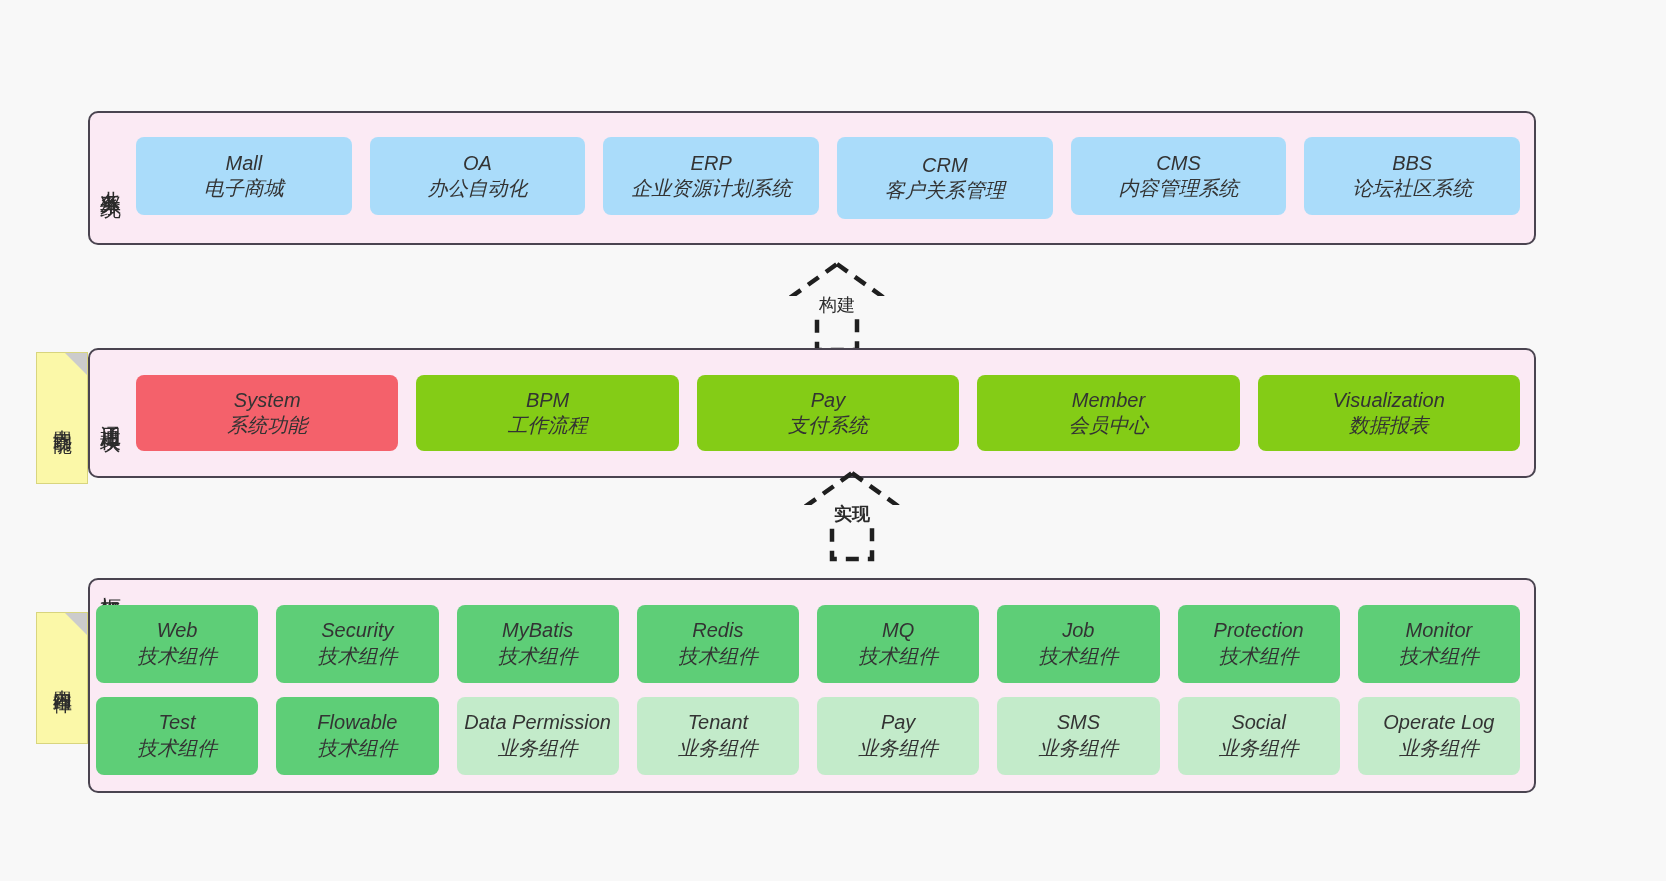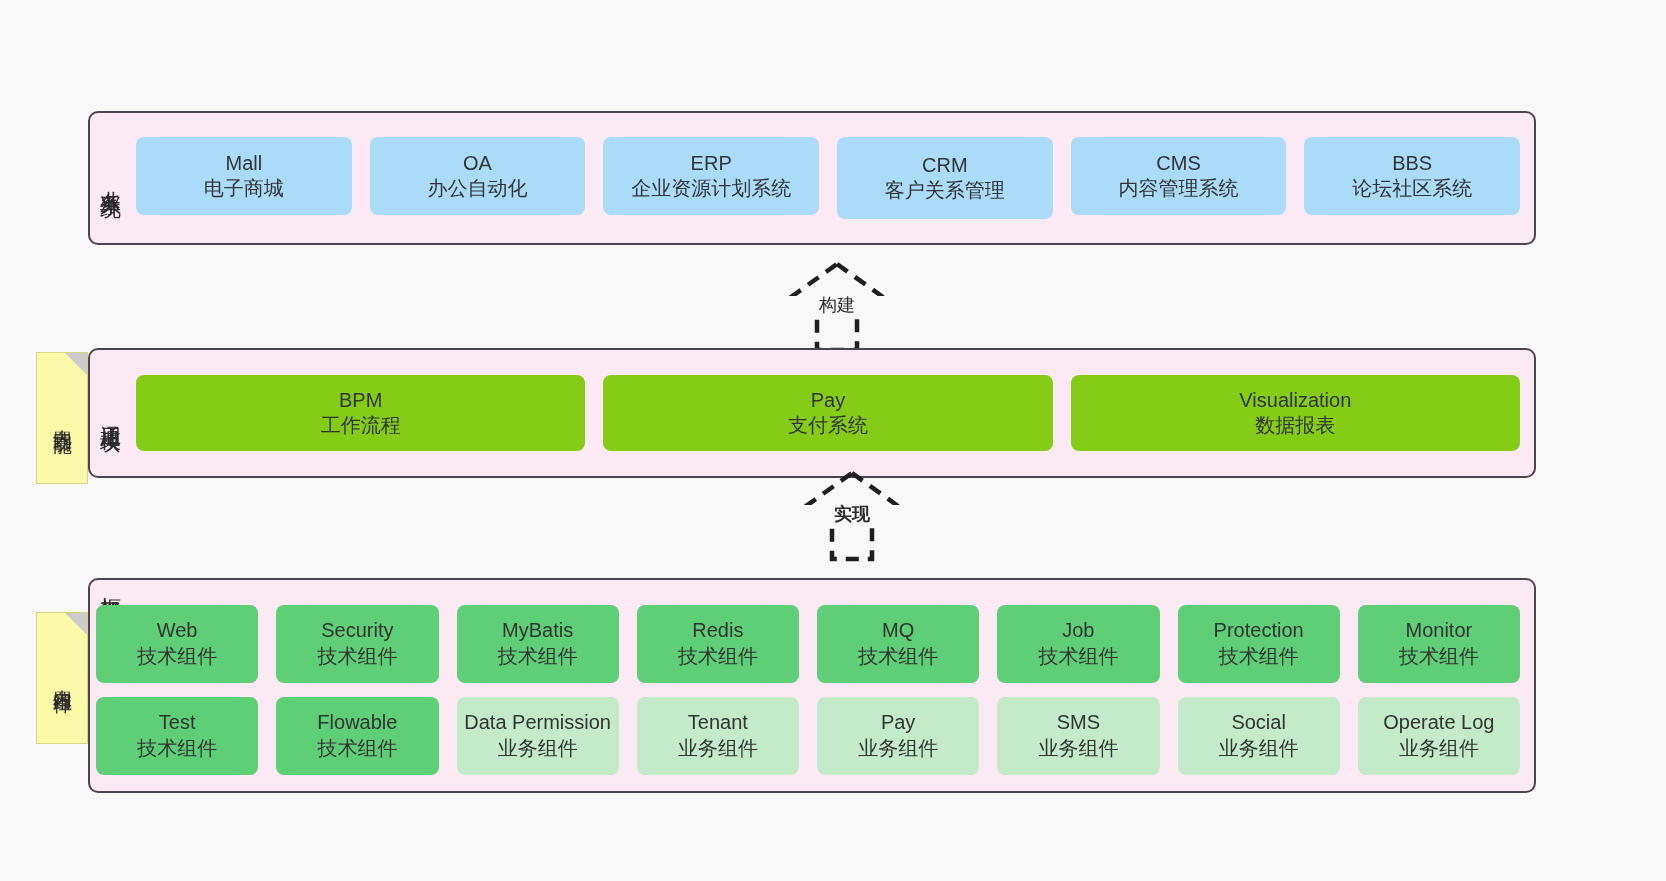--- a/index.html
+++ b/index.html
@@ -46,20 +46,21 @@
     flex: 1 1 auto;
     display: flex;
     flex-direction: column;
     justify-content: center;
     padding: 0 14px 0 6px;
     gap: 14px;
   }
   .row {
     display: flex;
     gap: 18px;
+    font-style: italic;
   }
 
   
   .card {
     flex: 1 1 0;
     min-width: 0;
     border-radius: 8px;
     display: flex;
     flex-direction: column;
     align-items: center;
@@ -172,27 +173,35 @@
 
   <div class="note" style="left:36px; top:352px; width:52px; height:132px;">
     <span class="fold"></span>
     <span>内置功能</span>
   </div>
 
   <div class="layer" id="layer-common" style="left:88px; top:348px; width:1448px; height:130px;">
     <div class="layer-title">通用模块</div>
     <div class="layer-body">
       <div class="row">
+        <div class="card c-red" style="height:76px">
+          <div class="t1">System</div>
+          <div class="t2">系统功能</div>
+        </div>
         <div class="card c-pink" style="height:76px">
           <div class="t1">BPM</div>
           <div class="t2">工作流程</div>
         </div>
         <div class="card c-pink" style="height:76px">
           <div class="t1">Pay</div>
           <div class="t2">支付系统</div>
+        </div>
+        <div class="card c-pink" style="height:76px">
+          <div class="t1">Member</div>
+          <div class="t2">会员中心</div>
         </div>
         <div class="card c-pink" style="height:76px">
           <div class="t1">Visualization</div>
           <div class="t2">数据报表</div>
         </div>
       </div>
     </div>
   </div>
 
   <div class="arrow" style="left:772px; top:467px;font-weight:bold;">

